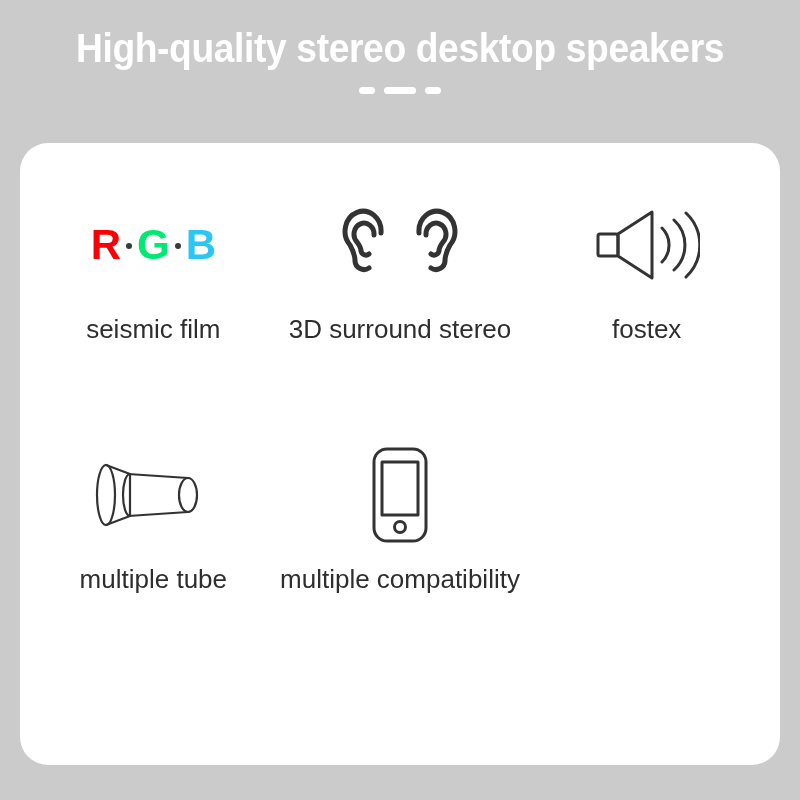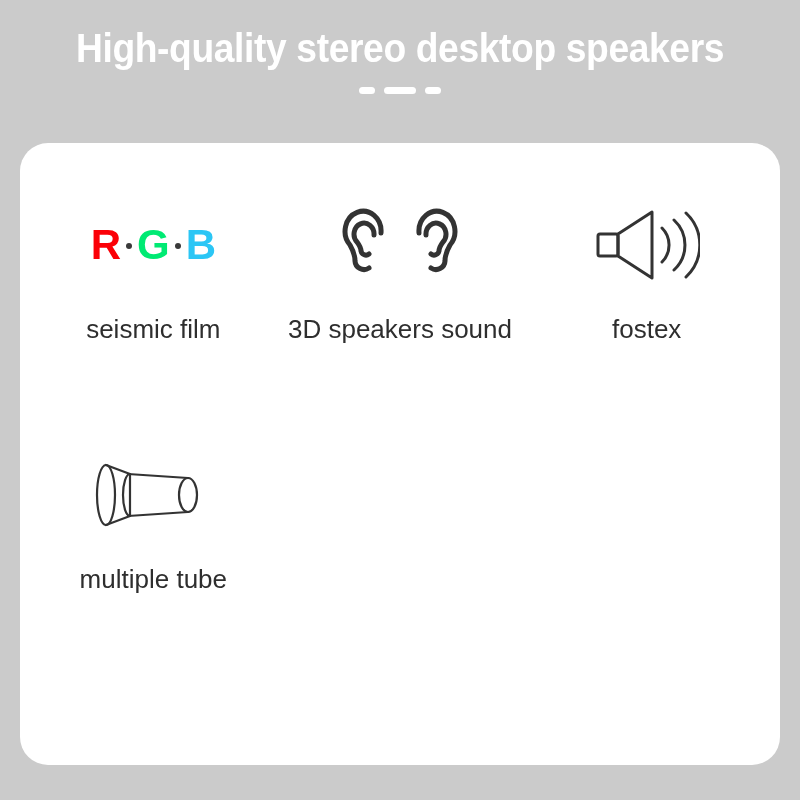--- a/index.html
+++ b/index.html
@@ -165,21 +165,21 @@
               <path d="M44 28 a18 20 0 1 0 -31 12 c4 7 5 10 5 16 a9 9 0 0 0 14 7"></path>
               <path d="M37 30 a10 11 0 1 0 -17 7 c3 4 4 6 4 9 a5 5 0 0 0 8 3"></path>
             </g>
 
             <g transform="translate(126,0) scale(-1,1)">
               <path d="M44 28 a18 20 0 1 0 -31 12 c4 7 5 10 5 16 a9 9 0 0 0 14 7"></path>
               <path d="M37 30 a10 11 0 1 0 -17 7 c3 4 4 6 4 9 a5 5 0 0 0 8 3"></path>
             </g>
           </svg>
         </div>
-        <div class="feature-label">3D speakers sound</div>
+        <div class="feature-label">3D surround stereo</div>
       </div>
 
       <div class="feature">
         <div class="feature-icon">
           <svg width="106" height="78" viewBox="0 0 106 78" fill="none" stroke="#333333" stroke-width="3" stroke-linecap="round" stroke-linejoin="round">
             <rect x="4" y="28" width="20" height="22" rx="2"></rect>
             <path d="M24 28 L58 6 L58 72 L24 50 Z"></path>
             <path d="M68 22 a24 24 0 0 1 0 34"></path>
             <path d="M80 14 a34 34 0 0 1 0 50"></path>
             <path d="M92 7 a44 44 0 0 1 0 64"></path>
@@ -197,17 +197,27 @@
             <ellipse cx="96" cy="38" rx="9" ry="17"></ellipse>
 
             <path d="M14 8 L38 17 L38 59 L14 68"></path>
             <ellipse cx="14" cy="38" rx="9" ry="30"></ellipse>
             <path d="M38 17 a7 21 0 0 0 0 42"></path>
           </svg>
         </div>
         <div class="feature-label">multiple tube</div>
       </div>
 
+      <div class="feature">
+        <div class="feature-icon">
+          <svg width="64" height="100" viewBox="0 0 64 100" fill="none" stroke="#333333" stroke-width="3" stroke-linecap="round" stroke-linejoin="round">
+            <rect x="6" y="4" width="52" height="92" rx="13" ry="13"></rect>
+            <rect x="14" y="17" width="36" height="53"></rect>
+            <circle cx="32" cy="82" r="5.5"></circle>
+          </svg>
+        </div>
+        <div class="feature-label">multiple compatibility</div>
+      </div>
 
     </div>
   </div>
 
 </div>
 
 </body></html>

